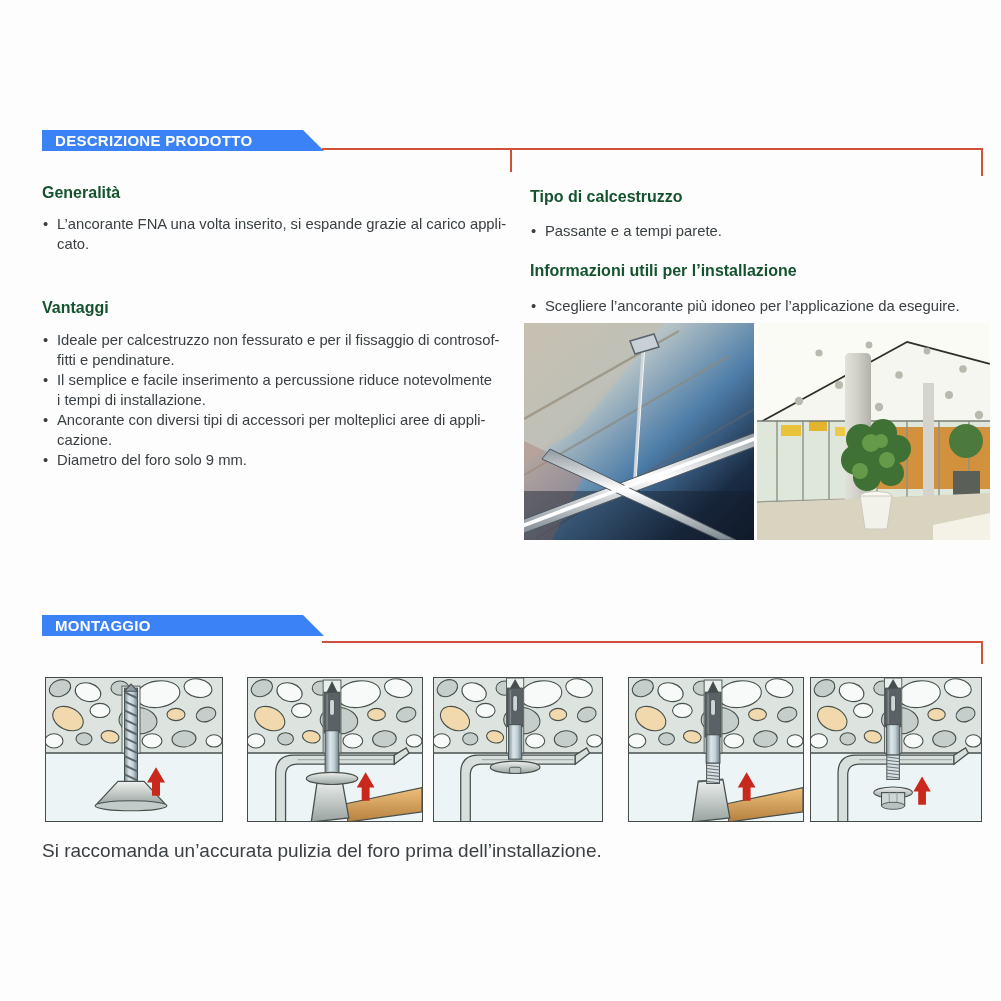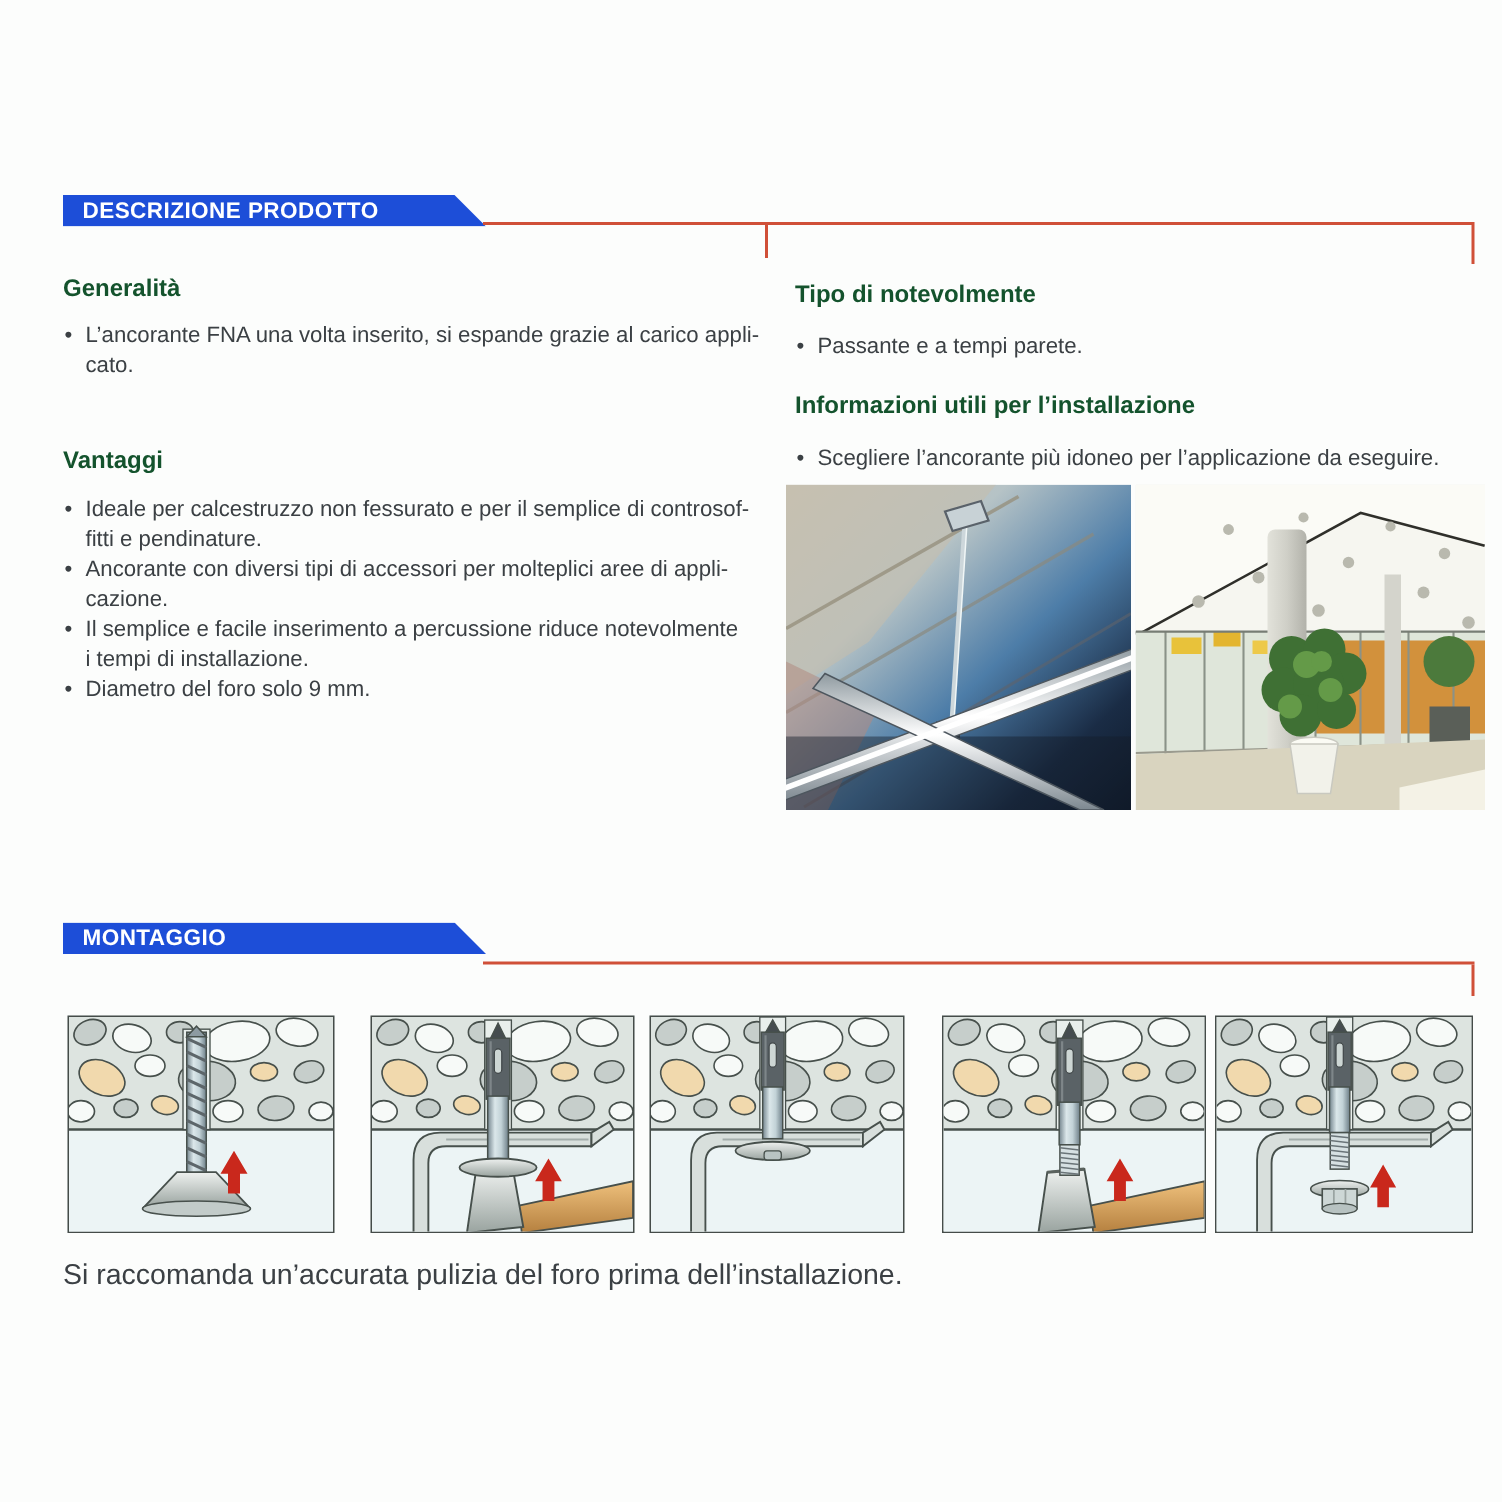--- a/index.html
+++ b/index.html
@@ -6,21 +6,21 @@
   body{
     width:1001px;height:1001px;position:relative;overflow:hidden;
     background:#fcfdfc;
     font-family:"Liberation Sans", sans-serif;
     color:#3b4044;
   }
   .abs{position:absolute}
   
   .banner{
     height:21px;width:269px;padding-left:13px;
-    background:#1d4ed8;color:#ffffff;
+    background:#3b82f6;color:#ffffff;
     font-size:15px;font-weight:bold;line-height:21px;letter-spacing:.3px;
     clip-path:polygon(0 0, calc(100% - 21px) 0, 100% 100%, 0 100%);
   }
   .redline{height:2.4px;background:#d05038}
   .tick{width:2.2px;background:#d05038}
   
   h3.head{margin:0;font-size:16px;font-weight:bold;color:#14532d}
   ul.blist{list-style:none;margin:0;padding:0;font-size:14.8px;line-height:20px}
   ul.blist li{position:relative;padding-left:15px;white-space:pre-line;margin:0}
   ul.blist li::before{content:"•";position:absolute;left:1px;top:0;color:#3b4044}
@@ -43,30 +43,30 @@
 <div class="abs tick" style="left:981px;top:150px;height:26px"></div>
 
 <h3 class="abs head" style="left:42px;top:184px">Generalità</h3>
 <ul class="abs blist" style="left:42px;top:214px;width:474px">
   <li>L’ancorante FNA una volta inserito, si espande grazie al carico appli-
 cato.</li>
 </ul>
 
 <h3 class="abs head" style="left:42px;top:299px">Vantaggi</h3>
 <ul class="abs blist" style="left:42px;top:330px;width:474px">
-  <li>Ideale per calcestruzzo non fessurato e per il semplice di controsof-
+  <li>Ideale per calcestruzzo non fessurato e per il fissaggio di controsof-
 fitti e pendinature.</li>
+  <li>Il semplice e facile inserimento a percussione riduce notevolmente
+i tempi di installazione.</li>
   <li>Ancorante con diversi tipi di accessori per molteplici aree di appli-
 cazione.</li>
-  <li>Il semplice e facile inserimento a percussione riduce notevolmente
-i tempi di installazione.</li>
   <li>Diametro del foro solo 9 mm.</li>
 </ul>
 
-<h3 class="abs head" style="left:530px;top:188px">Tipo di notevolmente</h3>
+<h3 class="abs head" style="left:530px;top:188px">Tipo di calcestruzzo</h3>
 <ul class="abs blist" style="left:530px;top:221px;width:460px">
   <li>Passante e a tempi parete.</li>
 </ul>
 
 <h3 class="abs head" style="left:530px;top:262px">Informazioni utili per l’installazione</h3>
 <ul class="abs blist" style="left:530px;top:296px;width:460px">
   <li>Scegliere l’ancorante più idoneo per l’applicazione da eseguire.</li>
 </ul>
 
 <div class="abs photo" style="left:524px;top:323px;width:230px;height:217px">

